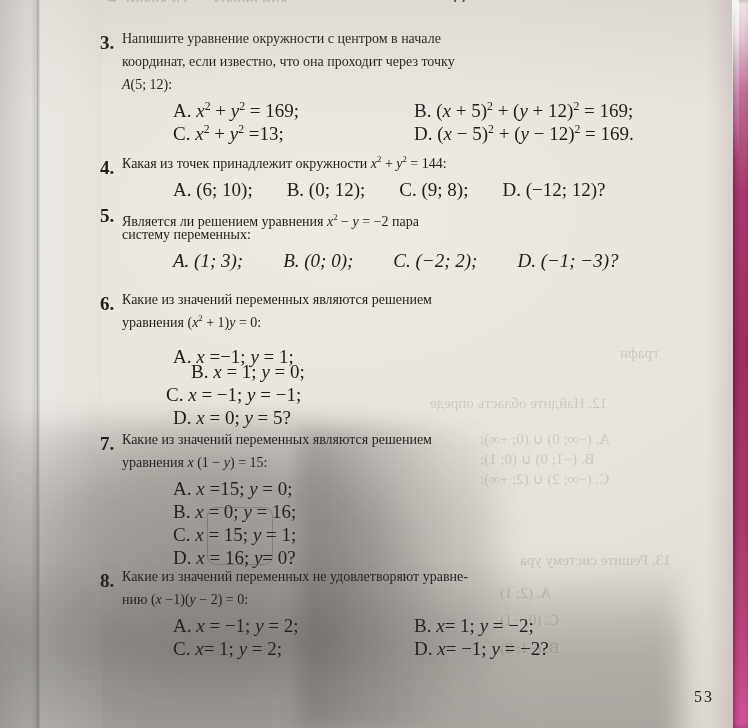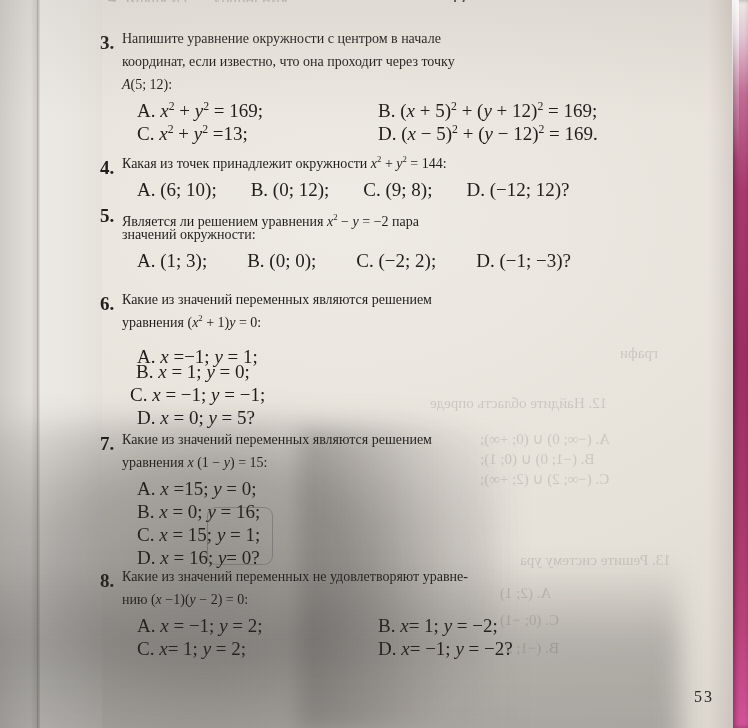--- a/index.html
+++ b/index.html
@@ -150,21 +150,21 @@
     position: absolute;
     white-space: nowrap;
     line-height: 1;
   }
   .num {
     position: absolute;
     font-weight: bold;
     font-size: 19px;
   }
   .qtext  { font-size: 14px; }
-  .opt    { font-size: 19px; }
+  .opt    { font-size: 19px; margin-left: 36px; }
   i, .it  { font-style: italic; font-family: "Liberation Serif", serif; }
   sup { font-size: .62em; vertical-align: super; line-height: 0; }
 
   .cut-top {
     position: absolute;
     color: rgba(35,32,30,.78);
     font-size: 19px;
     white-space: nowrap;
     overflow: hidden;
   }
@@ -233,29 +233,29 @@
           <div class="line opt" style="left: 378px; top: 92px;">D. (<i>x</i> − 5)<sup>2</sup> + (<i>y</i> − 12)<sup>2</sup> = 169.</div>
         </div>
         <div class="qblock" style="left: 0px; top: 157px;">
           <div class="num" style="left: 100px; top: 0px;">4.</div>
           <div class="line qtext" style="left: 122px; top: 0px;">Какая из точек принадлежит  окружности  <i>x</i><sup>2</sup> + <i>y</i><sup>2</sup> = 144:</div>
           <div class="line opt" style="left: 137px; top: 23px;"><span>A. (6; 10);</span><span style="display:inline-block;width:34px"></span><span>B. (0; 12);</span><span style="display:inline-block;width:34px"></span><span>C. (9; 8);</span><span style="display:inline-block;width:34px"></span><span>D. (−12; 12)?</span></div>
         </div>
         <div class="qblock" style="left: 0px; top: 205px;">
           <div class="num" style="left: 100px; top: 0px;">5.</div>
           <div class="line qtext" style="left: 122px; top: 10px;">Является ли решением уравнения  <i>x</i><sup>2</sup> − <i>y</i> = −2 пара</div>
-          <div class="line qtext" style="left: 122px; top: 23px;">значений окружности:</div>
-          <div class="line opt" style="left: 137px; top: 46px;"><span>A. (1; 3);</span><span style="display:inline-block;width:40px"></span><span>B. (0; 0);</span><span style="display:inline-block;width:40px"></span><span>C. (−2; 2);</span><span style="display:inline-block;width:40px"></span><span>D. (−1; −3)?</span></div>
+          <div class="line qtext" style="left: 122px; top: 23px;">систему переменных:</div>
+          <div class="line opt" style="left: 137px; top: 46px; font-style: italic;"><span>A. (1; 3);</span><span style="display:inline-block;width:40px"></span><span>B. (0; 0);</span><span style="display:inline-block;width:40px"></span><span>C. (−2; 2);</span><span style="display:inline-block;width:40px"></span><span>D. (−1; −3)?</span></div>
         </div>
         <div class="qblock" style="left: 0px; top: 293px;">
           <div class="num" style="left: 100px; top: 0px;">6.</div>
           <div class="line qtext" style="left: 122px; top: 0px;">Какие из значений переменных являются решением</div>
           <div class="line qtext" style="left: 122px; top: 23px;">уравнения  (<i>x</i><sup>2</sup> + 1)<i>y</i> = 0:</div>
           <div class="line opt" style="left: 137px; top: 54px;">A. <i>x</i> =−1;  <i>y</i> = 1;</div>
-          <div class="line opt" style="left: 136px; top: 69px;">B. <i>x</i> = 1;  <i>y</i> = 0;</div>
+          <div class="line opt" style="left: 155px; top: 69px;">B. <i>x</i> = 1;  <i>y</i> = 0;</div>
           <div class="line opt" style="left: 130px; top: 92px;">C. <i>x</i> = −1;  <i>y</i> = −1;</div>
           <div class="line opt" style="left: 137px; top: 115px;">D. <i>x</i> = 0;   <i>y</i> = 5?</div>
         </div>
         <div class="qblock" style="left: 0px; top: 433px;">
           <div class="num" style="left: 100px; top: 0px;">7.</div>
           <div class="line qtext" style="left: 122px; top: 0px;">Какие из значений переменных являются решением</div>
           <div class="line qtext" style="left: 122px; top: 23px;">уравнения  <i>x</i> (1 − <i>y</i>) = 15:</div>
           <div class="line opt" style="left: 137px; top: 46px;">A. <i>x</i> =15;  <i>y</i> = 0;</div>
           <div class="line opt" style="left: 137px; top: 69px;">B. <i>x</i> = 0;  <i>y</i> = 16;</div>
           <div class="line opt" style="left: 137px; top: 92px;">C. <i>x</i> = 15;   <i>y</i> = 1;</div>

